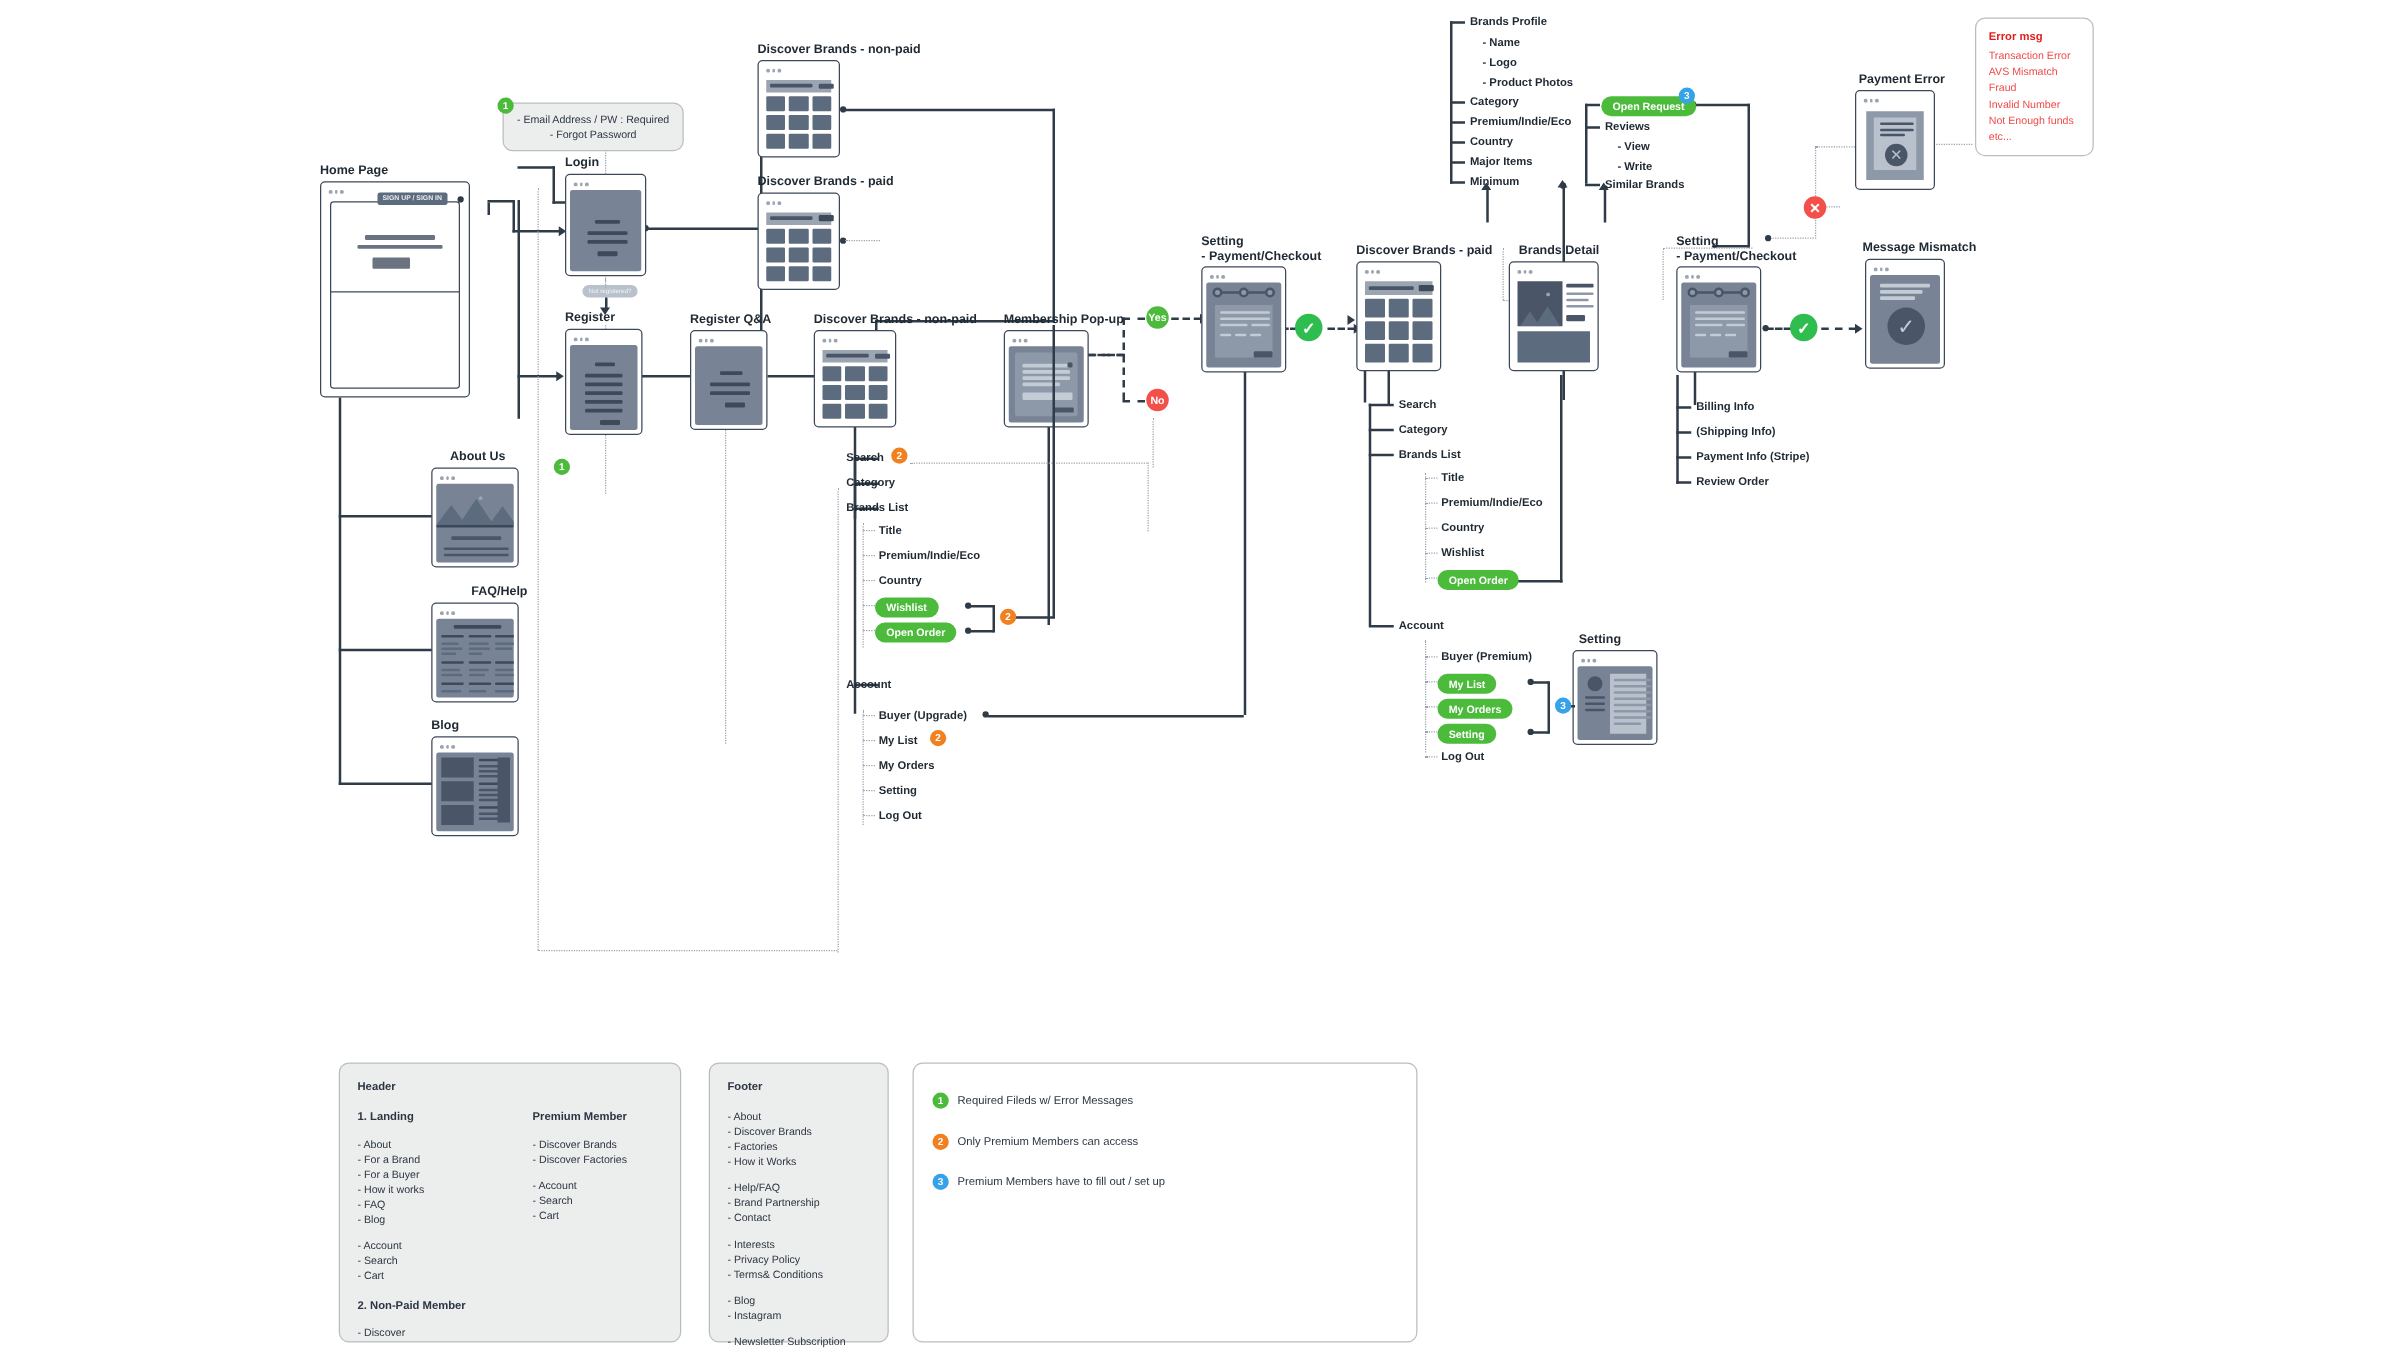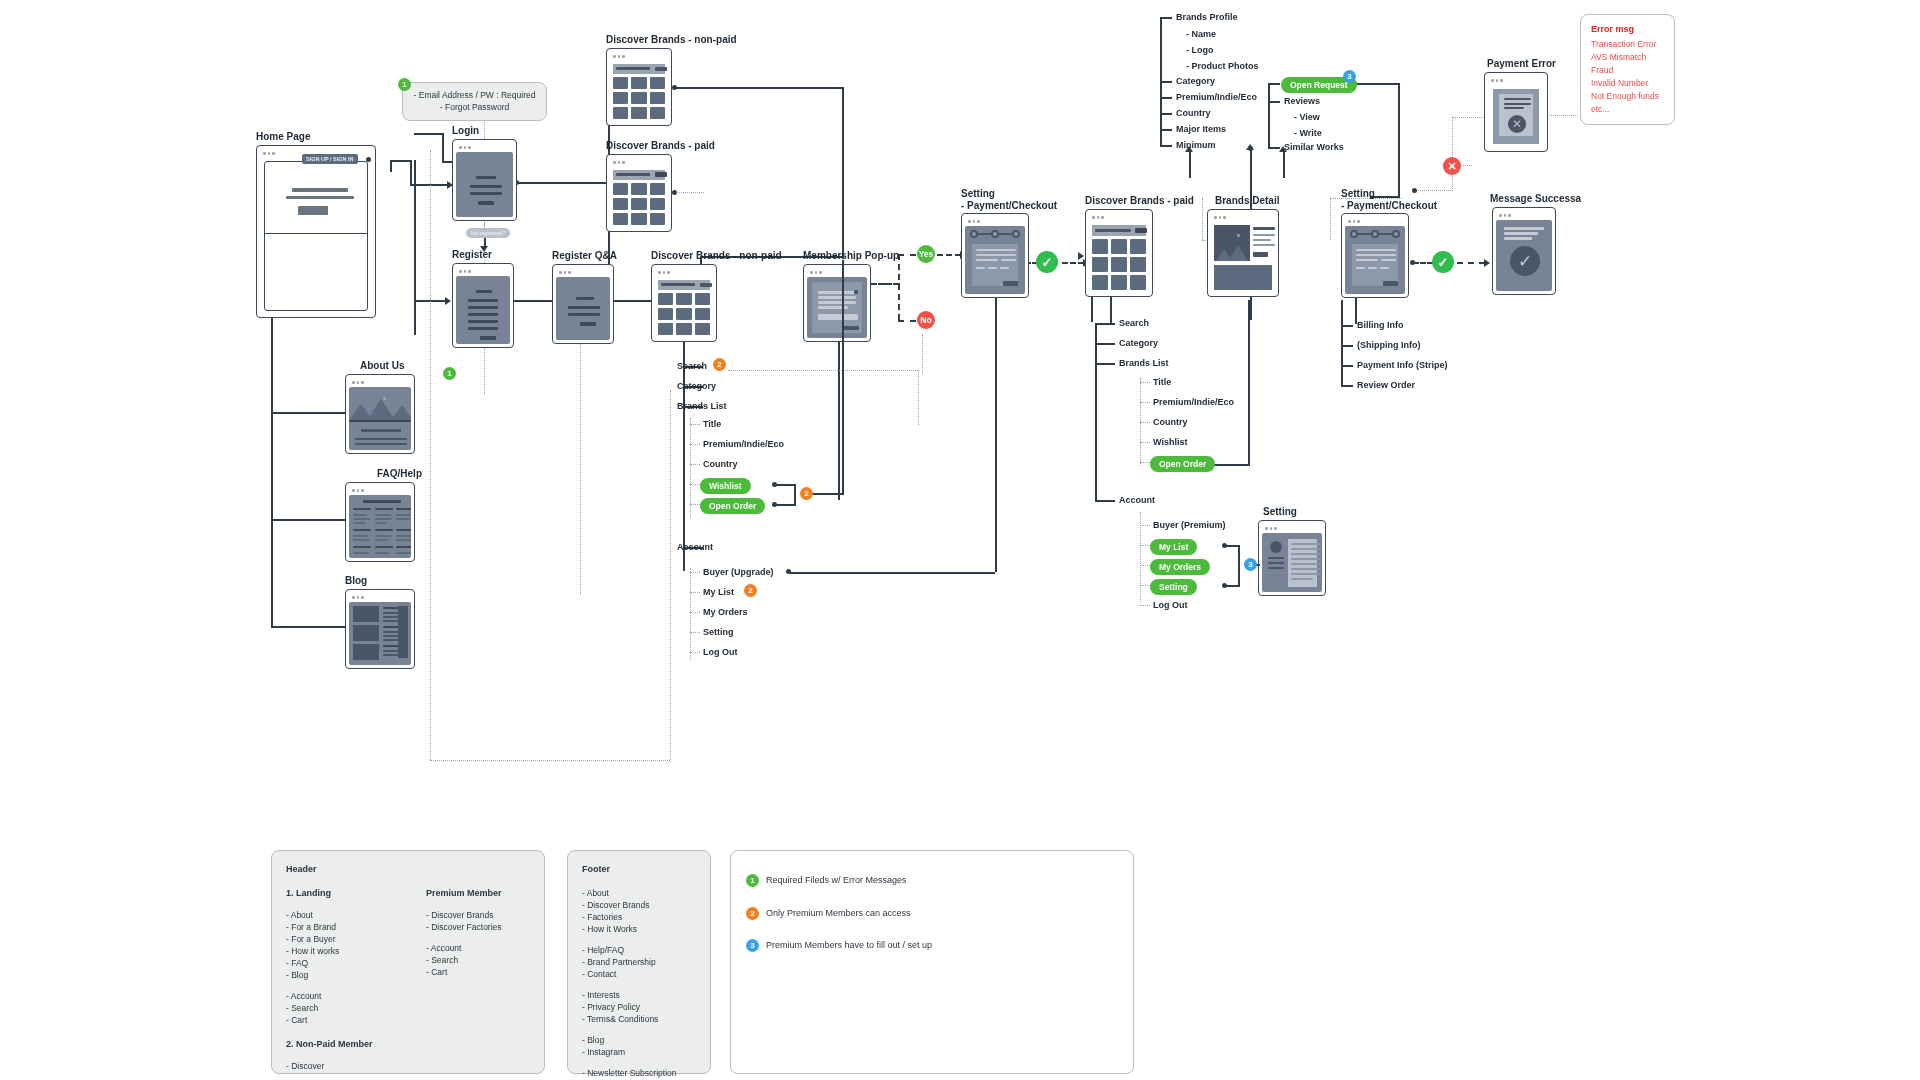--- a/index.html
+++ b/index.html
@@ -626,21 +626,21 @@
     <div class="body light">
       <div style="position:absolute;left:5px;top:4px;right:5px;bottom:4px;background:#8d98a8;"></div>
       <div style="position:absolute;left:11px;top:9px;right:11px;bottom:12px;background:#b9c1cc;"></div>
       <div class="bar" style="left:16px;top:13px;width:27px;height:2px;background:#4a5568;"></div>
       <div class="bar" style="left:16px;top:18px;width:27px;height:1.5px;background:#4a5568;"></div>
       <div class="bar" style="left:16px;top:22px;width:20px;height:1.5px;background:#4a5568;"></div>
       <div style="position:absolute;left:20px;top:30px;width:18px;height:18px;border-radius:50%;background:#4a5568;color:#b9c1cc;font-size:12px;display:flex;align-items:center;justify-content:center;">✕</div>
     </div>
   </div>
 
-  <div class="screen-title" style="left:1490px;top:193px;">Message Successa</div>
+  <div class="screen-title" style="left:1490px;top:193px;">Message Mismatch</div>
   <div class="wf" style="left:1492px;top:207px;width:64px;height:88px;">
     <div class="dots">
         <i></i>
         <i></i>
         <i></i>
       </div>
     <div class="body">
       <div class="bar" style="left:8px;top:7px;width:40px;height:2.5px;background:#c3cbd4;"></div>
       <div class="bar" style="left:8px;top:12px;width:34px;height:2.5px;background:#c3cbd4;"></div>
       <div class="bar" style="left:8px;top:17px;width:28px;height:2.5px;background:#c3cbd4;"></div>
@@ -790,21 +790,21 @@
   <div class="ln v" style="left:1268px;top:83px;height:64px;"></div>
   <div class="ln h" style="left:1268px;top:83px;width:12px;"></div>
   <div class="ln h" style="left:1268px;top:101px;width:12px;"></div>
   <div class="ln h" style="left:1268px;top:147px;width:12px;"></div>
 
   <div class="pill" style="left:1281px;top:77px;">Open Request</div>
   <div class="badge b" style="left:1343px;top:70px;">3</div>
   <div class="treetext" style="left:1284px;top:96px;">Reviews</div>
   <div class="treetext" style="left:1294px;top:112px;">- View</div>
   <div class="treetext" style="left:1294px;top:128px;">- Write</div>
-  <div class="treetext" style="left:1284px;top:142px;">Similar Works</div>
+  <div class="treetext" style="left:1284px;top:142px;">Similar Brands</div>
 
   <div class="ln v" style="left:1341px;top:300px;height:87px;"></div>
   <div class="ln h" style="left:1341px;top:325px;width:12px;"></div>
   <div class="ln h" style="left:1341px;top:345px;width:12px;"></div>
   <div class="ln h" style="left:1341px;top:365px;width:12px;"></div>
   <div class="ln h" style="left:1341px;top:385px;width:12px;"></div>
 
   <div class="treetext" style="left:1357px;top:320px;">Billing Info</div>
   <div class="treetext" style="left:1357px;top:340px;">(Shipping Info)</div>
   <div class="treetext" style="left:1357px;top:360px;">Payment Info (Stripe)</div>

